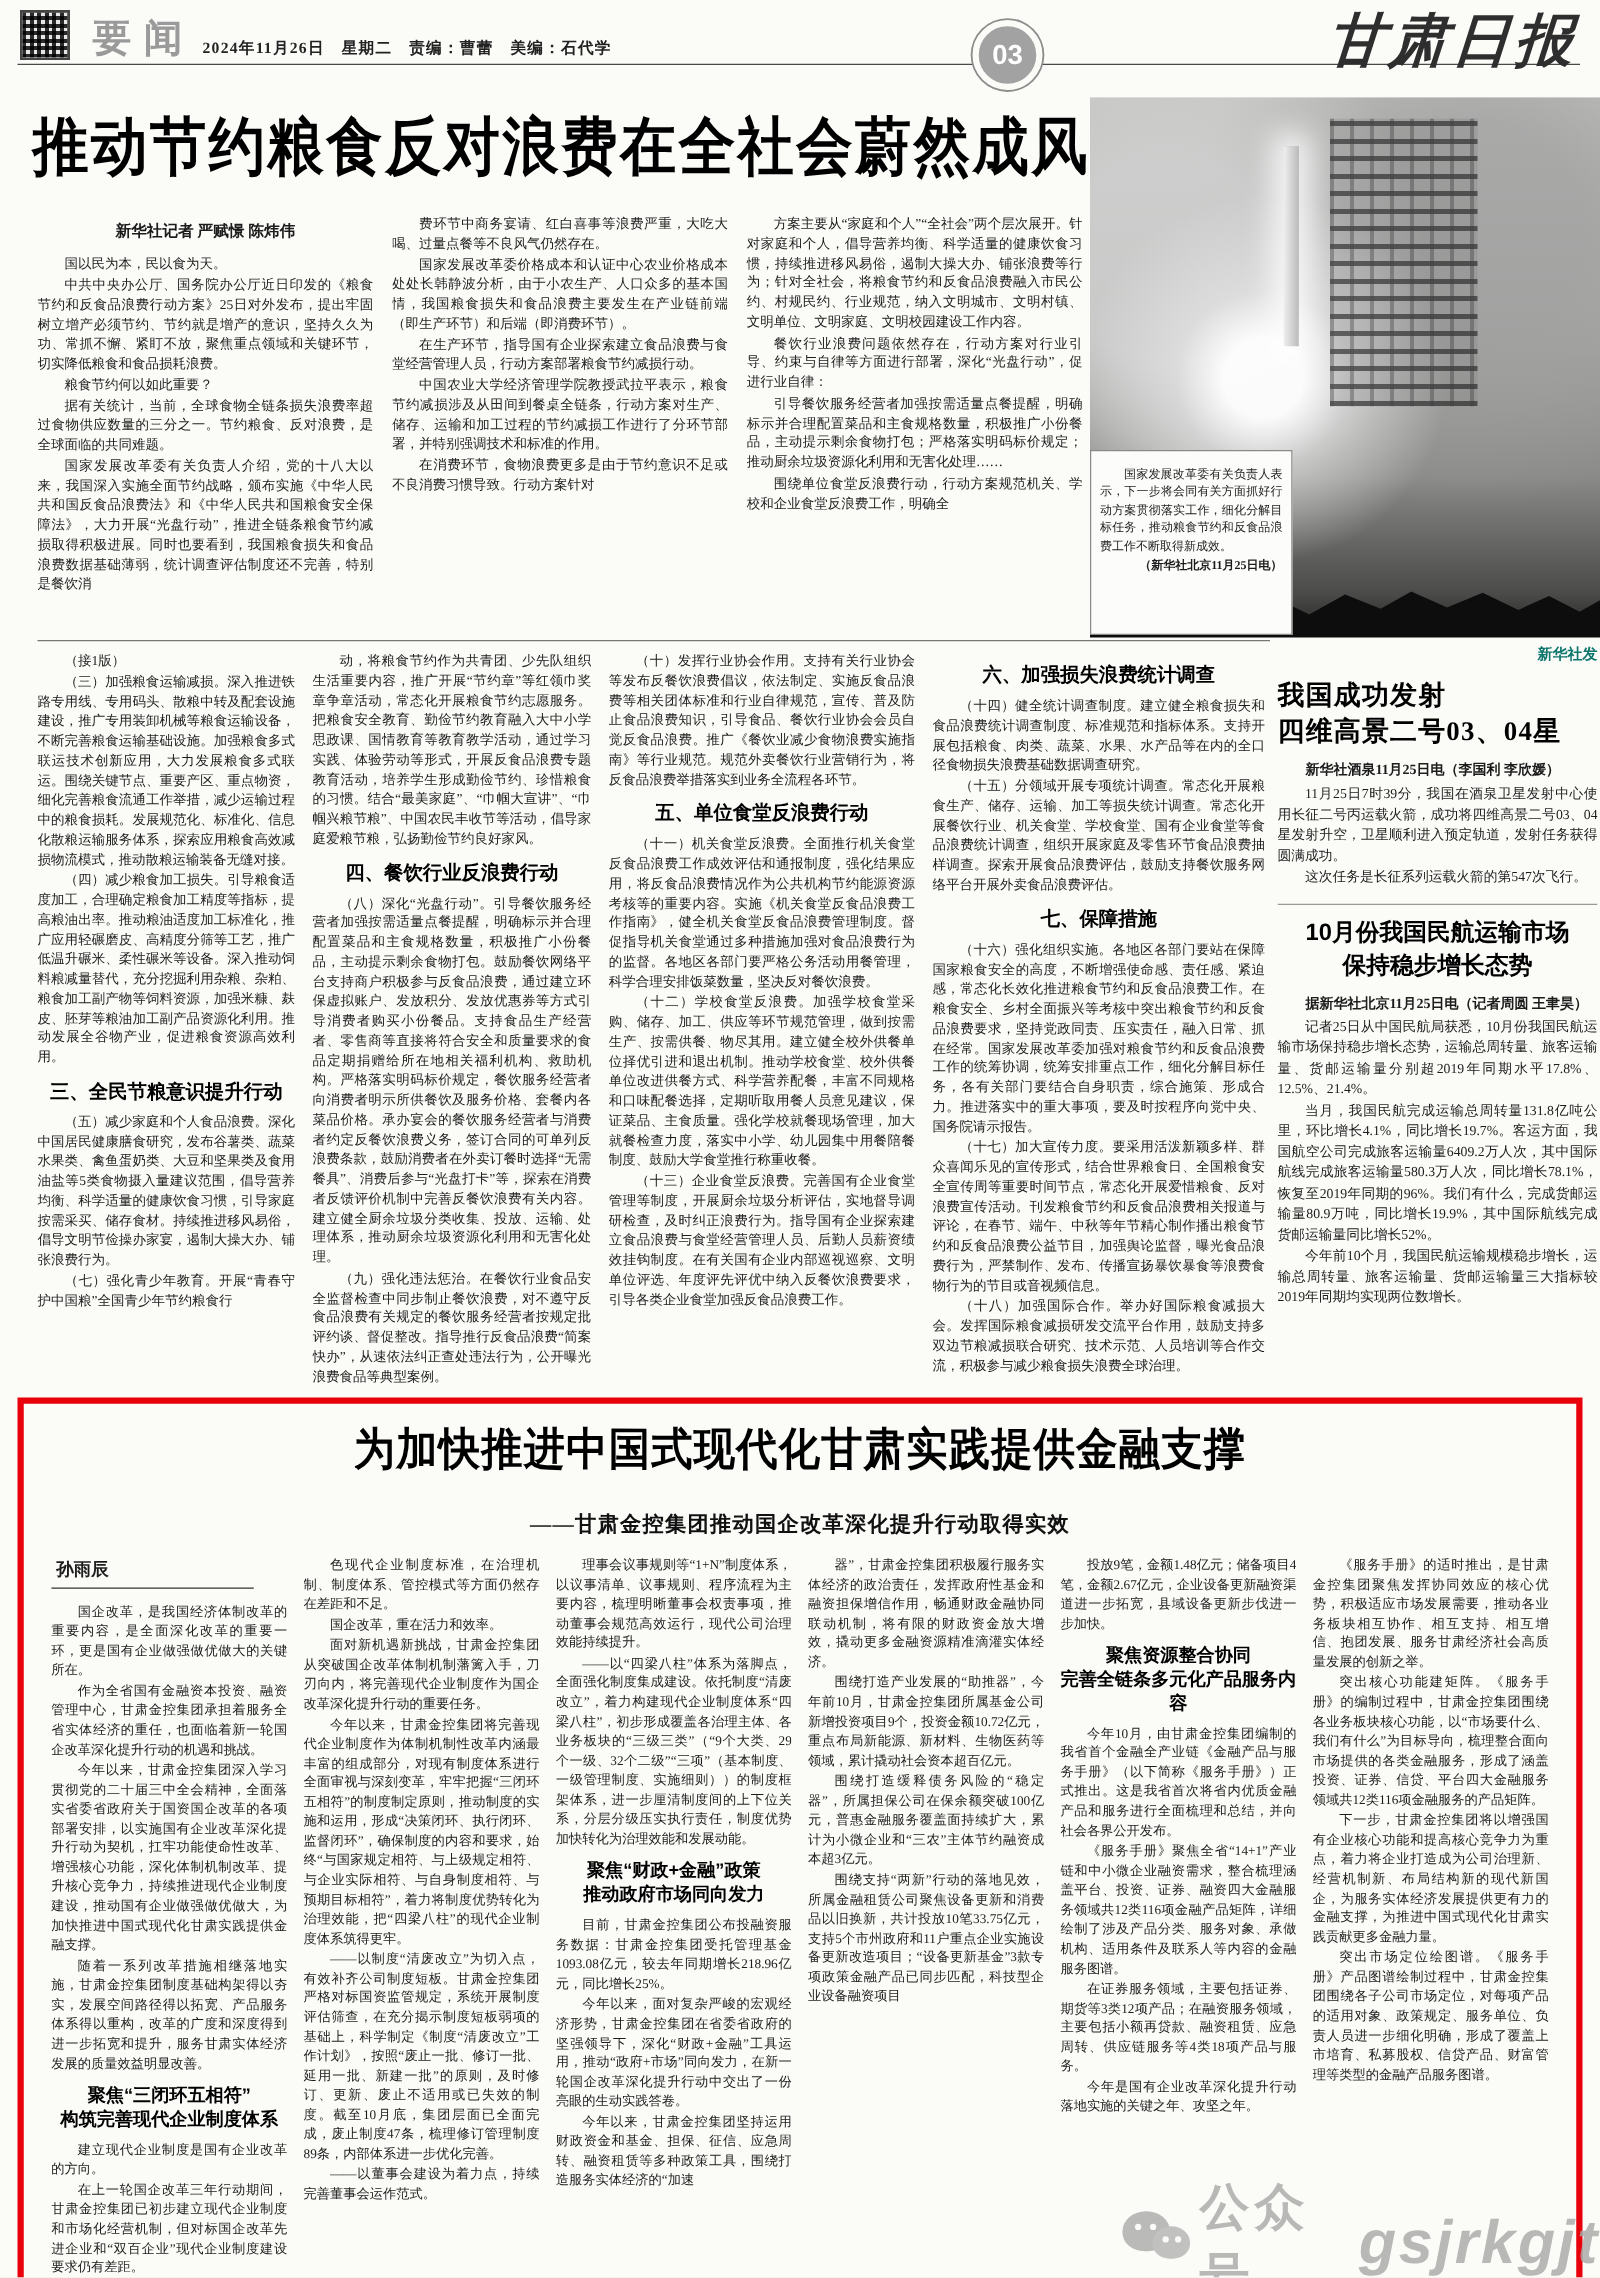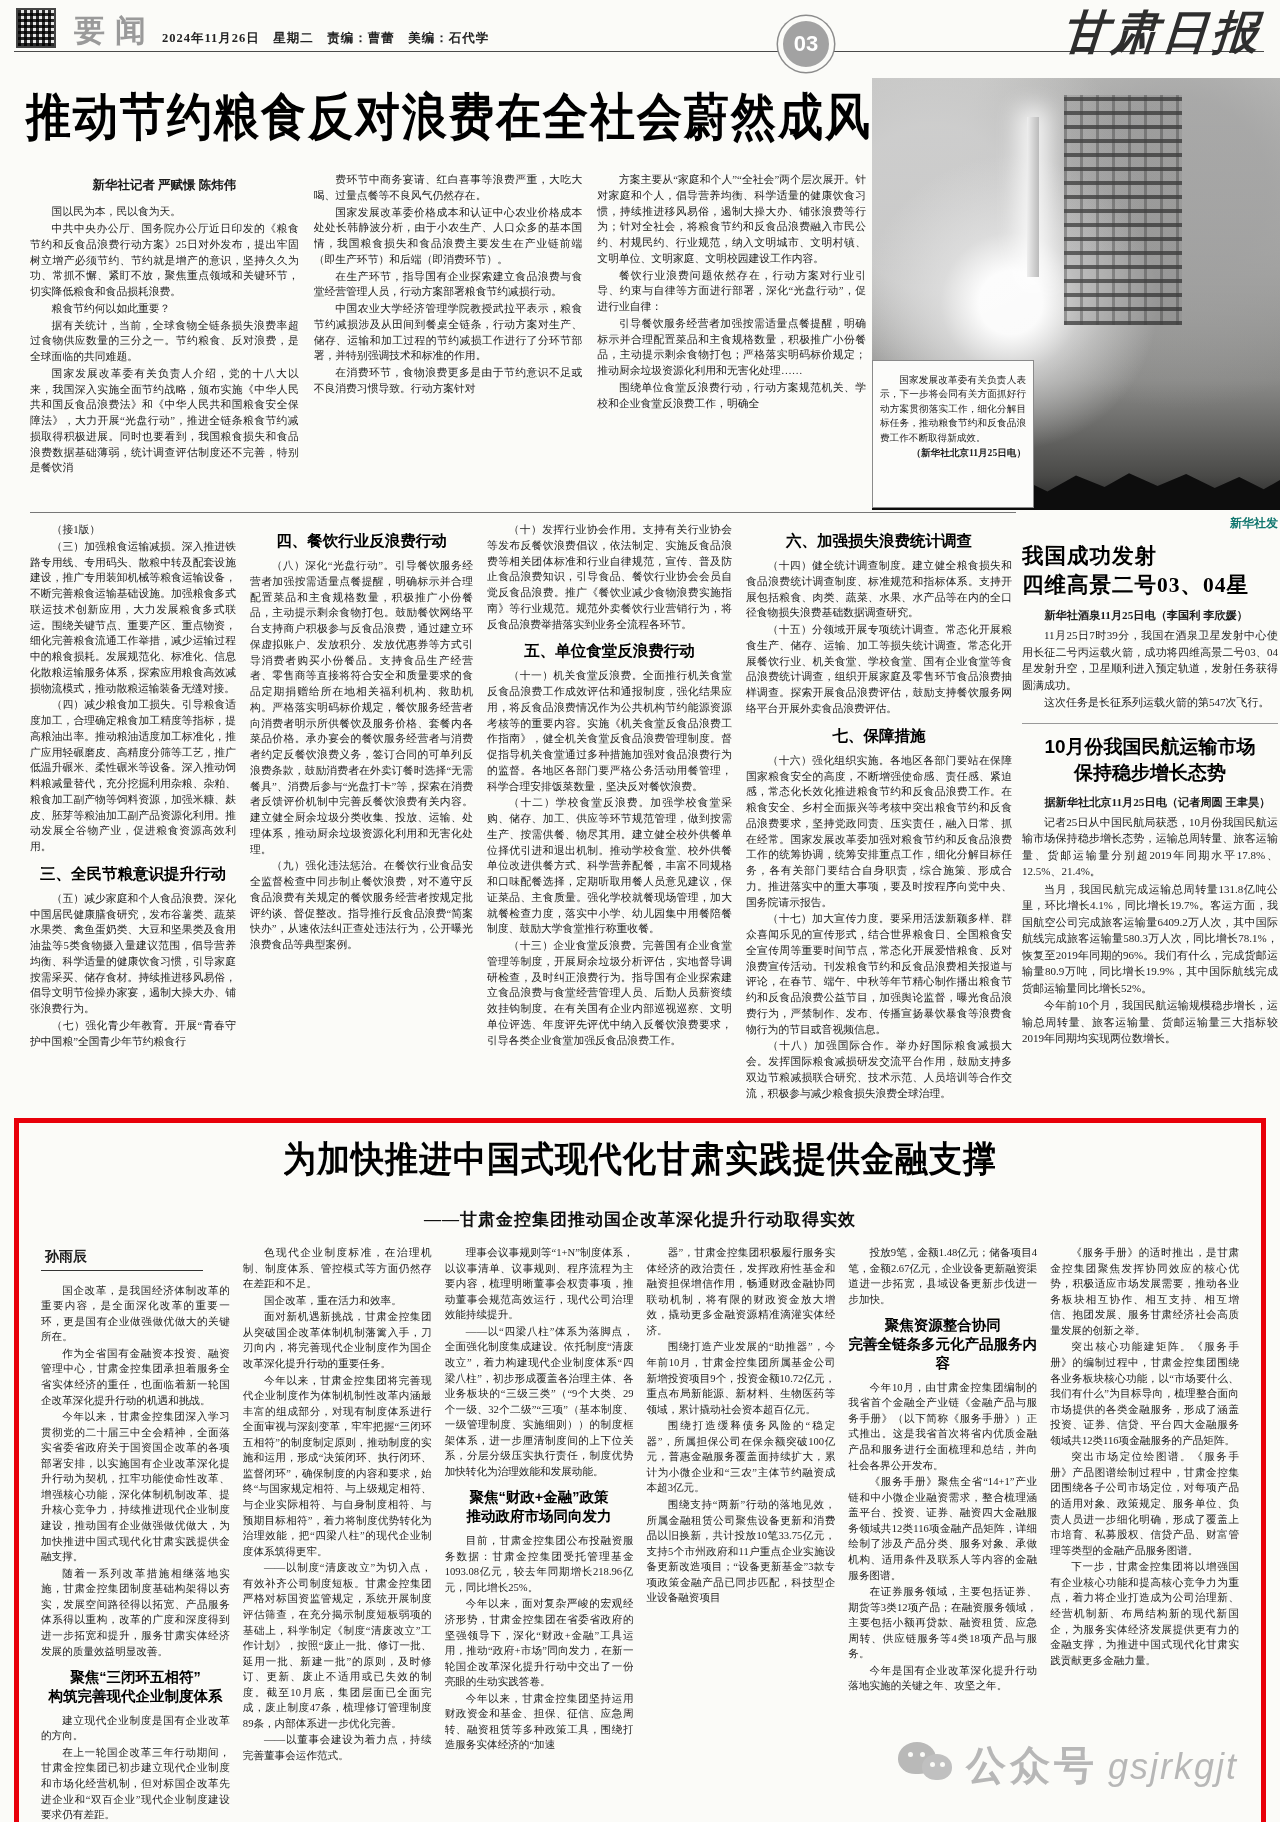--- a/index.html
+++ b/index.html
@@ -75,21 +75,21 @@
   .f-col .colhead{font-size:14.5px;}
   
   .wm{position:absolute;left:898px;top:1738px;display:flex;align-items:center;gap:10px;
       color:#a9a9a9;opacity:.82;z-index:5;font-family:"Liberation Sans",sans-serif;}
   .wm-icon{position:relative;width:58px;height:48px;}
   .wm-b1,.wm-b2{position:absolute;border-radius:50% 50% 46% 46%;background:#ababab;}
   .wm-b1{left:0;top:0;width:38px;height:32px;}
   .wm-b2{left:24px;top:12px;width:30px;height:26px;background:#b4b4b4;}
   .wm-e{position:absolute;width:5px;height:5px;border-radius:50%;background:#fbfbf8;}
   .wm-text{font-size:40px;font-weight:bold;letter-spacing:4px;}
-  .wm-id{font-size:36px;font-weight:normal;font-style:italic;letter-spacing:2px;margin-top:2px;}
+  .wm-id{font-size:49px;font-weight:bold;font-style:italic;letter-spacing:2px;margin-top:2px;}
 </style>
 </head>
 <body>
 
 <div class="page">
 
   <div class="hdr">
     <div class="qr"></div>
     <div class="kicker">要闻</div>
     <div class="dateline">2024年11月26日　星期二　责编：曹蕾　美编：石代学</div>
@@ -151,20 +151,21 @@
           <div class="para">（接1版）</div>
           <div class="para">（三）加强粮食运输减损。深入推进铁路专用线、专用码头、散粮中转及配套设施建设，推广专用装卸机械等粮食运输设备，不断完善粮食运输基础设施。加强粮食多式联运技术创新应用，大力发展粮食多式联运。围绕关键节点、重要产区、重点物资，细化完善粮食流通工作举措，减少运输过程中的粮食损耗。发展规范化、标准化、信息化散粮运输服务体系，探索应用粮食高效减损物流模式，推动散粮运输装备无缝对接。</div>
           <div class="para">（四）减少粮食加工损失。引导粮食适度加工，合理确定粮食加工精度等指标，提高粮油出率。推动粮油适度加工标准化，推广应用轻碾磨皮、高精度分筛等工艺，推广低温升碾米、柔性碾米等设备。深入推动饲料粮减量替代，充分挖掘利用杂粮、杂粕、粮食加工副产物等饲料资源，加强米糠、麸皮、胚芽等粮油加工副产品资源化利用。推动发展全谷物产业，促进粮食资源高效利用。</div>
           <div class="colhead">三、全民节粮意识提升行动</div>
           <div class="para">（五）减少家庭和个人食品浪费。深化中国居民健康膳食研究，发布谷薯类、蔬菜水果类、禽鱼蛋奶类、大豆和坚果类及食用油盐等5类食物摄入量建议范围，倡导营养均衡、科学适量的健康饮食习惯，引导家庭按需采买、储存食材。持续推进移风易俗，倡导文明节俭操办家宴，遏制大操大办、铺张浪费行为。</div>
           <div class="para">（七）强化青少年教育。开展“青春守护中国粮”全国青少年节约粮食行</div>
         </div>
       </div>
     <div class="col c-w2">
         <div>
+          <div class="para">动，将粮食节约作为共青团、少先队组织生活重要内容，推广开展“节约章”等红领巾奖章争章活动，常态化开展粮食节约志愿服务。把粮食安全教育、勤俭节约教育融入大中小学思政课、国情教育等教育教学活动，通过学习实践、体验劳动等形式，开展反食品浪费专题教育活动，培养学生形成勤俭节约、珍惜粮食的习惯。结合“最美家庭”、“巾帼大宣讲”、“巾帼兴粮节粮”、中国农民丰收节等活动，倡导家庭爱粮节粮，弘扬勤俭节约良好家风。</div>
           <div class="colhead">四、餐饮行业反浪费行动</div>
           <div class="para">（八）深化“光盘行动”。引导餐饮服务经营者加强按需适量点餐提醒，明确标示并合理配置菜品和主食规格数量，积极推广小份餐品，主动提示剩余食物打包。鼓励餐饮网络平台支持商户积极参与反食品浪费，通过建立环保虚拟账户、发放积分、发放优惠券等方式引导消费者购买小份餐品。支持食品生产经营者、零售商等直接将符合安全和质量要求的食品定期捐赠给所在地相关福利机构、救助机构。严格落实明码标价规定，餐饮服务经营者向消费者明示所供餐饮及服务价格、套餐内各菜品价格。承办宴会的餐饮服务经营者与消费者约定反餐饮浪费义务，签订合同的可单列反浪费条款，鼓励消费者在外卖订餐时选择“无需餐具”、消费后参与“光盘打卡”等，探索在消费者反馈评价机制中完善反餐饮浪费有关内容。建立健全厨余垃圾分类收集、投放、运输、处理体系，推动厨余垃圾资源化利用和无害化处理。</div>
           <div class="para">（九）强化违法惩治。在餐饮行业食品安全监督检查中同步制止餐饮浪费，对不遵守反食品浪费有关规定的餐饮服务经营者按规定批评约谈、督促整改。指导推行反食品浪费“简案快办”，从速依法纠正查处违法行为，公开曝光浪费食品等典型案例。</div>
         </div>
       </div>
     <div class="col c-w3">
         <div>
           <div class="para">（十）发挥行业协会作用。支持有关行业协会等发布反餐饮浪费倡议，依法制定、实施反食品浪费等相关团体标准和行业自律规范，宣传、普及防止食品浪费知识，引导食品、餐饮行业协会会员自觉反食品浪费。推广《餐饮业减少食物浪费实施指南》等行业规范。规范外卖餐饮行业营销行为，将反食品浪费举措落实到业务全流程各环节。</div>
           <div class="colhead">五、单位食堂反浪费行动</div>
           <div class="para">（十一）机关食堂反浪费。全面推行机关食堂反食品浪费工作成效评估和通报制度，强化结果应用，将反食品浪费情况作为公共机构节约能源资源考核等的重要内容。实施《机关食堂反食品浪费工作指南》，健全机关食堂反食品浪费管理制度。督促指导机关食堂通过多种措施加强对食品浪费行为的监督。各地区各部门要严格公务活动用餐管理，科学合理安排饭菜数量，坚决反对餐饮浪费。</div>
@@ -263,22 +264,22 @@
             <div class="para">今年10月，由甘肃金控集团编制的我省首个金融全产业链《金融产品与服务手册》（以下简称《服务手册》）正式推出。这是我省首次将省内优质金融产品和服务进行全面梳理和总结，并向社会各界公开发布。</div>
             <div class="para">《服务手册》聚焦全省“14+1”产业链和中小微企业融资需求，整合梳理涵盖平台、投资、证券、融资四大金融服务领域共12类116项金融产品矩阵，详细绘制了涉及产品分类、服务对象、承做机构、适用条件及联系人等内容的金融服务图谱。</div>
             <div class="para">在证券服务领域，主要包括证券、期货等3类12项产品；在融资服务领域，主要包括小额再贷款、融资租赁、应急周转、供应链服务等4类18项产品与服务。</div>
             <div class="para">今年是国有企业改革深化提升行动落地实施的关键之年、攻坚之年。</div>
           </div>
         </div>
       <div class="f-col">
           <div>
             <div class="para">《服务手册》的适时推出，是甘肃金控集团聚焦发挥协同效应的核心优势，积极适应市场发展需要，推动各业务板块相互协作、相互支持、相互增信、抱团发展、服务甘肃经济社会高质量发展的创新之举。</div>
             <div class="para">突出核心功能建矩阵。《服务手册》的编制过程中，甘肃金控集团围绕各业务板块核心功能，以“市场要什么、我们有什么”为目标导向，梳理整合面向市场提供的各类金融服务，形成了涵盖投资、证券、信贷、平台四大金融服务领域共12类116项金融服务的产品矩阵。</div>
+            <div class="para">下一步，甘肃金控集团将以增强国有企业核心功能和提高核心竞争力为重点，着力将企业打造成为公司治理新、经营机制新、布局结构新的现代新国企，为服务实体经济发展提供更有力的金融支撑，为推进中国式现代化甘肃实践贡献更多金融力量。</div>
             <div class="para">突出市场定位绘图谱。《服务手册》产品图谱绘制过程中，甘肃金控集团围绕各子公司市场定位，对每项产品的适用对象、政策规定、服务单位、负责人员进一步细化明确，形成了覆盖上市培育、私募股权、信贷产品、财富管理等类型的金融产品服务图谱。</div>
-            <div class="para">下一步，甘肃金控集团将以增强国有企业核心功能和提高核心竞争力为重点，着力将企业打造成为公司治理新、经营机制新、布局结构新的现代新国企，为服务实体经济发展提供更有力的金融支撑，为推进中国式现代化甘肃实践贡献更多金融力量。</div>
           </div>
         </div>
     </div>
   </div>
 
   <div class="wm">
     <div class="wm-icon">
       <div class="wm-b1"></div>
         <div class="wm-b2"></div>
       <div class="wm-e" style="left:10px;top:10px;"></div>

